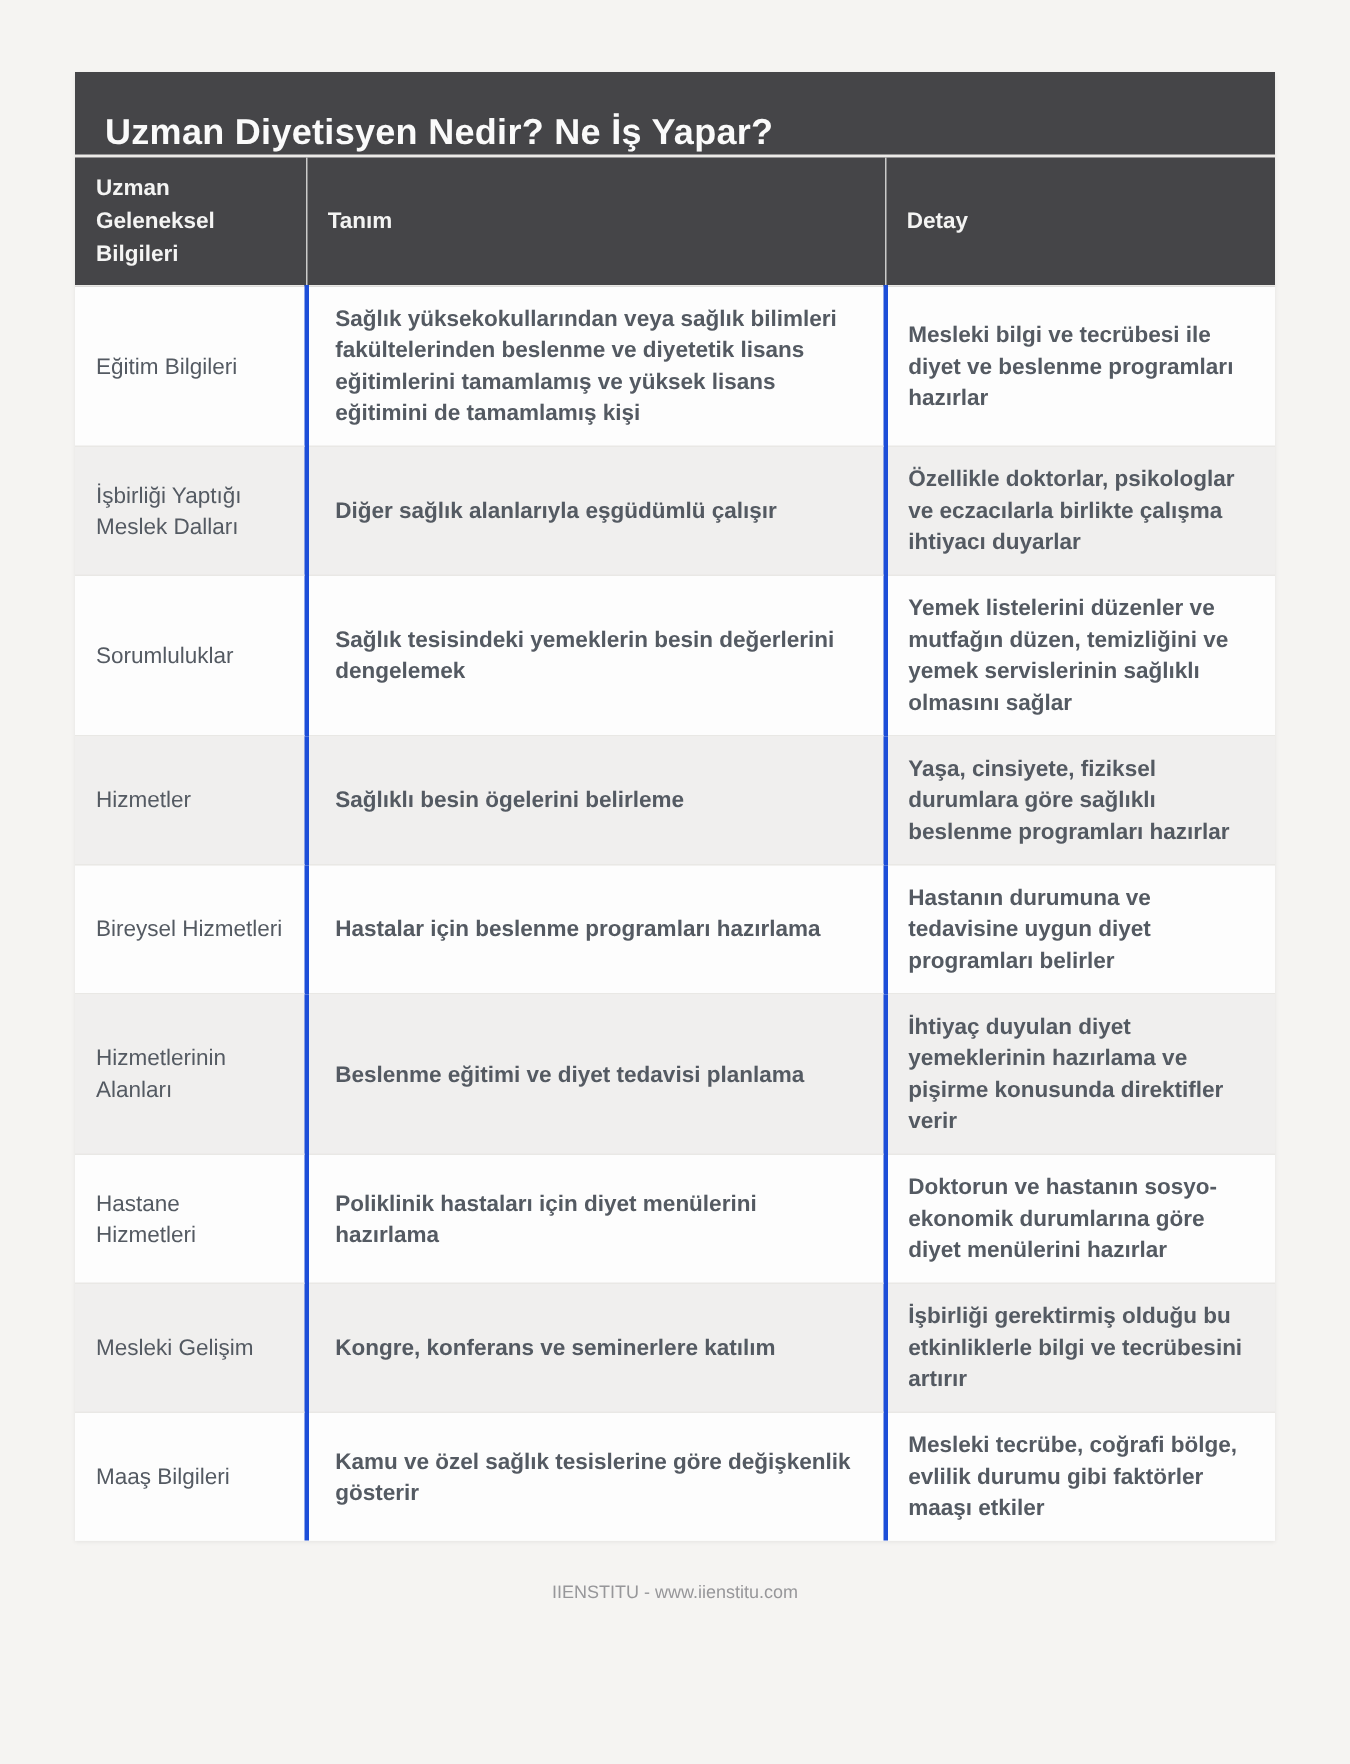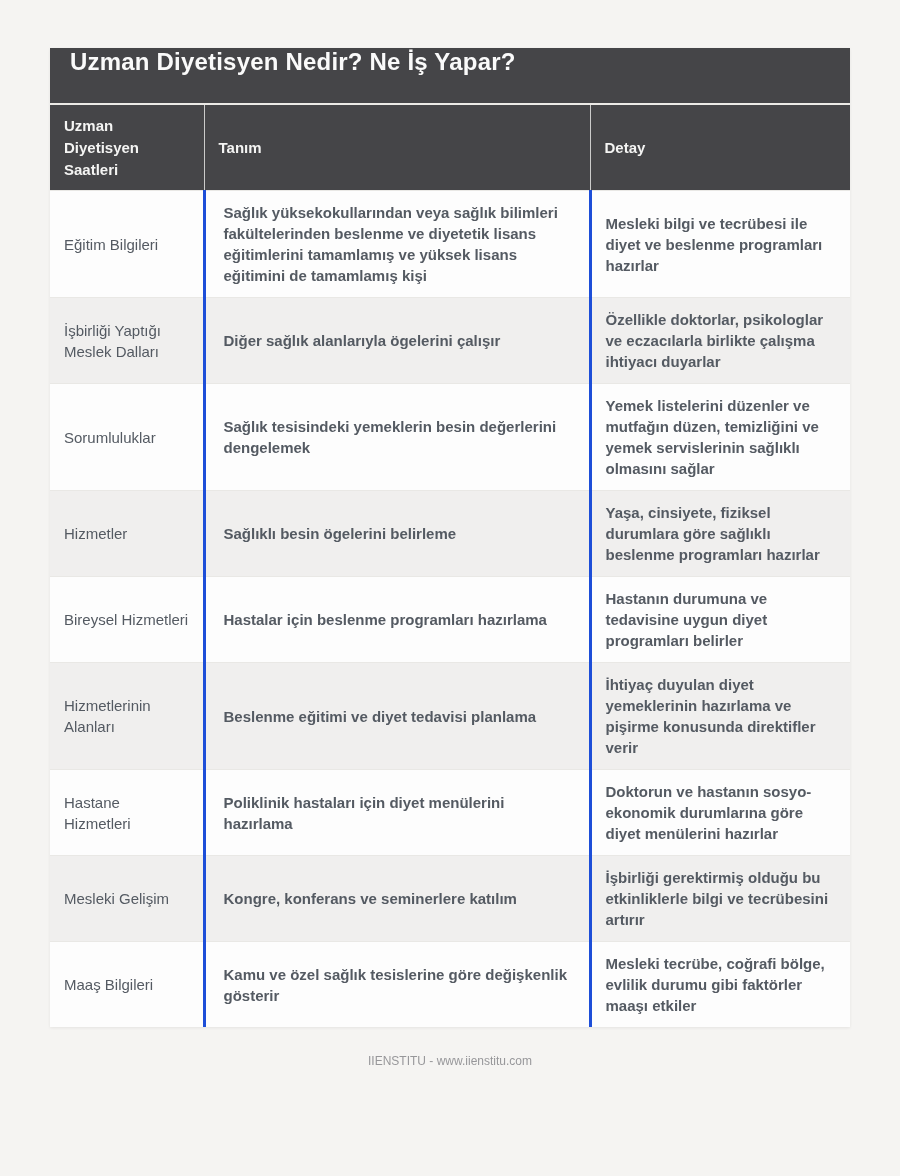--- a/index.html
+++ b/index.html
@@ -13,21 +13,21 @@
   .card {
     width: 800px;
     margin: 48px auto 0 auto;
     box-shadow: 0 1px 3px rgba(0,0,0,0.07);
     background: #fdfdfd;
   }
   .title-bar {
     background: #454548;
     height: 57px;
     display: flex;
-    align-items: flex-start;
+    align-items: flex-end;
     padding: 0 20px;
     border-bottom: 2px solid #eceae7;
   }
   .title-bar h1 {
     margin: 0;
     color: #fafafa;
     font-size: 24px;
     font-weight: 700;
     letter-spacing: 0.2px;
   }
@@ -82,34 +82,34 @@
       <h1>Uzman Diyetisyen Nedir? Ne İş Yapar?</h1>
     </div>
     <table class="info-table">
       <colgroup>
         <col class="c-topic">
           <col class="c-tanim">
           <col class="c-detay">
       </colgroup>
       <thead>
         <tr>
-          <th>Uzman Diyetisyen Saatleri</th>
+          <th>Uzman Geleneksel Bilgileri</th>
           <th>Tanım</th>
           <th>Detay</th>
         </tr>
       </thead>
       <tbody id="table-body">
           <tr>
             <td class="cell-topic">Eğitim Bilgileri</td>
             <td class="cell-tanim">Sağlık yüksekokullarından veya sağlık bilimleri fakültelerinden beslenme ve diyetetik lisans eğitimlerini tamamlamış ve yüksek lisans eğitimini de tamamlamış kişi</td>
             <td class="cell-detay">Mesleki bilgi ve tecrübesi ile diyet ve beslenme programları hazırlar</td>
           </tr>
           <tr>
             <td class="cell-topic">İşbirliği Yaptığı Meslek Dalları</td>
-            <td class="cell-tanim">Diğer sağlık alanlarıyla ögelerini çalışır</td>
+            <td class="cell-tanim">Diğer sağlık alanlarıyla eşgüdümlü çalışır</td>
             <td class="cell-detay">Özellikle doktorlar, psikologlar ve eczacılarla birlikte çalışma ihtiyacı duyarlar</td>
           </tr>
           <tr>
             <td class="cell-topic">Sorumluluklar</td>
             <td class="cell-tanim">Sağlık tesisindeki yemeklerin besin değerlerini dengelemek</td>
             <td class="cell-detay">Yemek listelerini düzenler ve mutfağın düzen, temizliğini ve yemek servislerinin sağlıklı olmasını sağlar</td>
           </tr>
           <tr>
             <td class="cell-topic">Hizmetler</td>
             <td class="cell-tanim">Sağlıklı besin ögelerini belirleme</td>

